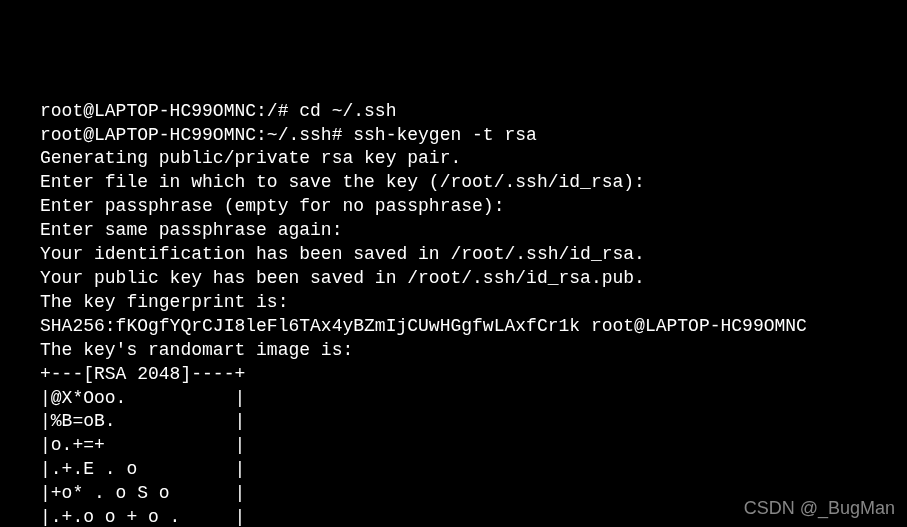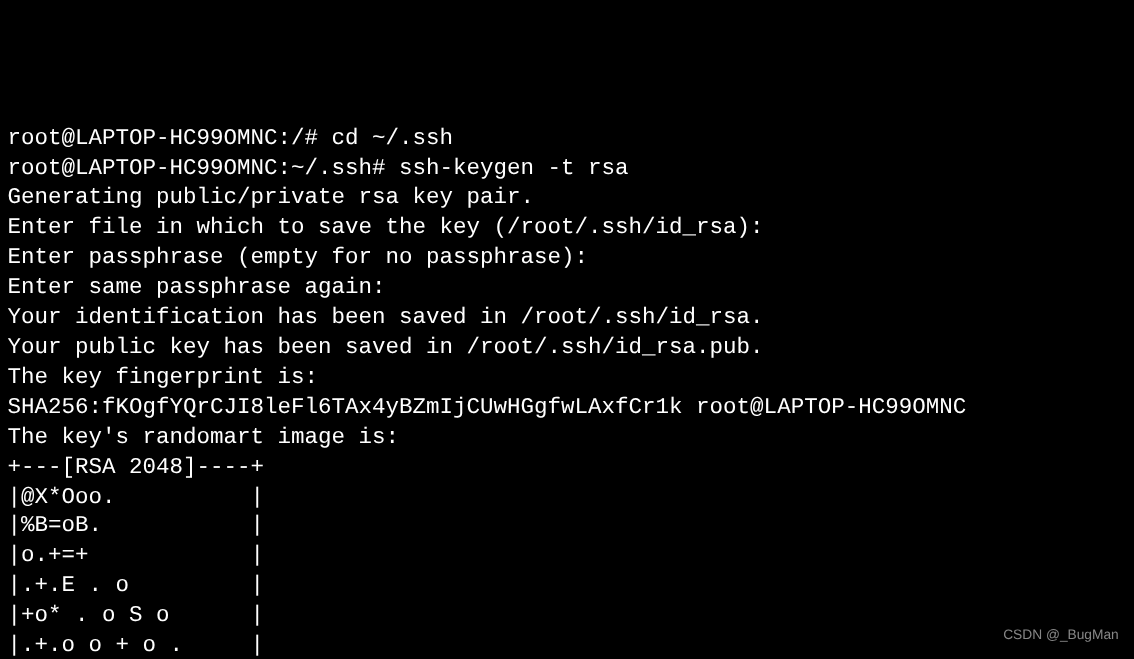--- a/index.html
+++ b/index.html
@@ -15,26 +15,27 @@
       line-height: 23.9px;
       width: 907px;
       height: 527px;
       padding: 4px 6px;
       white-space: pre;
       overflow: hidden;
       position: relative;
     }
     .terminal-line {
       display: block;
+      margin-left: 34px;
     }
     .watermark {
       position: absolute;
       bottom: 6px;
       right: 12px;
-      font-size: 11px;
+      font-size: 18px;
       color: #868686;
       font-family: sans-serif;
     }
   </style>
 </head>
 <body>
 
 
 
 <div><span class="terminal-line">root@LAPTOP-HC99OMNC:/# cd ~/.ssh</span><span class="terminal-line">root@LAPTOP-HC99OMNC:~/.ssh# ssh-keygen -t rsa</span><span class="terminal-line">Generating public/private rsa key pair.</span><span class="terminal-line">Enter file in which to save the key (/root/.ssh/id_rsa):</span><span class="terminal-line">Enter passphrase (empty for no passphrase):</span><span class="terminal-line">Enter same passphrase again:</span><span class="terminal-line">Your identification has been saved in /root/.ssh/id_rsa.</span><span class="terminal-line">Your public key has been saved in /root/.ssh/id_rsa.pub.</span><span class="terminal-line">The key fingerprint is:</span><span class="terminal-line">SHA256:fKOgfYQrCJI8leFl6TAx4yBZmIjCUwHGgfwLAxfCr1k root@LAPTOP-HC99OMNC</span><span class="terminal-line">The key's randomart image is:</span><span class="terminal-line">+---[RSA 2048]----+</span><span class="terminal-line">|@X*Ooo.          |</span><span class="terminal-line">|%B=oB.           |</span><span class="terminal-line">|o.+=+            |</span><span class="terminal-line">|.+.E . o         |</span><span class="terminal-line">|+o* . o S o      |</span><span class="terminal-line">|.+.o o + o .     |</span></div>

